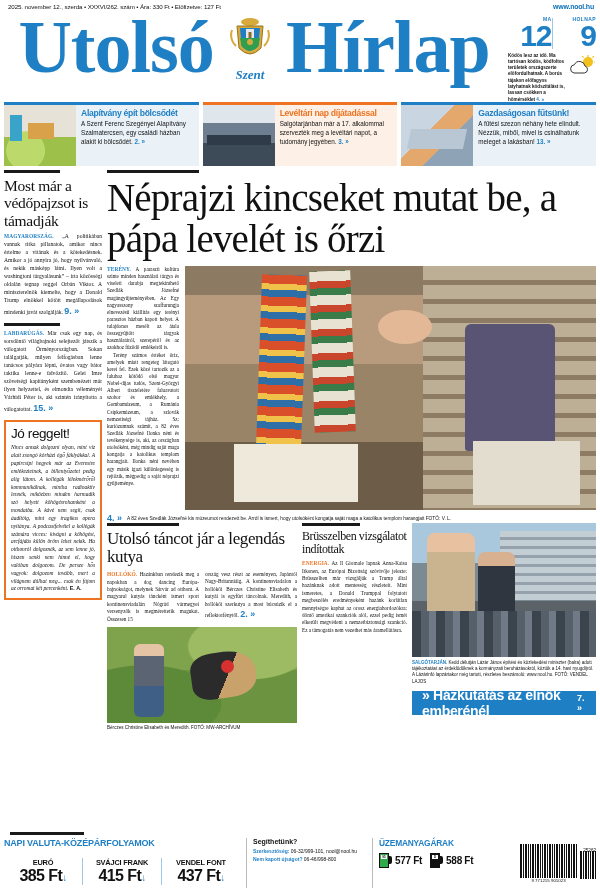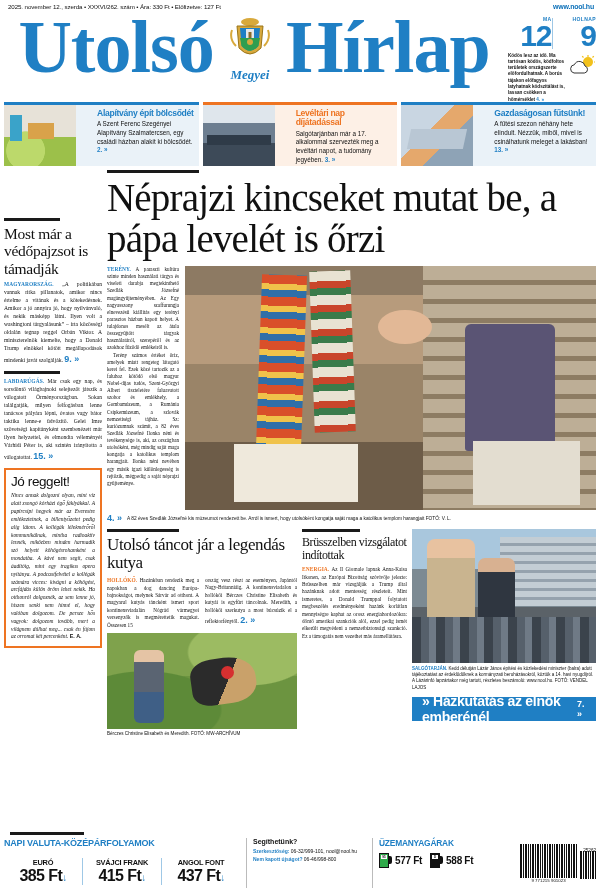--- a/index.html
+++ b/index.html
@@ -47,40 +47,40 @@
   .weather .wtextrow { display:flex; gap:2px; margin-top:2px; }
   .weather .wtext { font-size:4.6px; line-height:1.38; color:#111; font-weight:bold; flex:1; }
   .weather .wtext b.page { color:#1f7fc4; }
   .weather .wicon { width:27px; flex:none; padding-top:2px; }
 
   
   .teasers { display:flex; gap:4px; padding:0 4px; height:64px; margin-top:2px; }
   .teaser { flex:1; display:flex; background:#eaf2f8; border-top:3px solid #1f7fc4; }
   .teaser.orange { border-top-color:#ee7422; background:#fdf0e6; }
   .teaser .ph { width:72px; flex:none; position:relative; overflow:hidden; }
-  .teaser .tx { padding:4px 5px 19px 5px; flex:1;margin-left:16px; }
+  .teaser .tx { padding:4px 5px 19px 5px; flex:1; }
   .teaser h3 { font-size:8.6px; color:#1f7fc4; letter-spacing:-0.3px; line-height:1.1; margin-bottom:2px; }
   .teaser.orange h3 { color:#ee7422; }
   .teaser p { font-size:6.3px; line-height:1.36; color:#111; }
   .teaser p .pg { color:#1f7fc4; font-weight:bold; }
 
   
   .p-creche { background:
       radial-gradient(circle at 30% 75%, #bcd96b 0 28%, transparent 29%),
       linear-gradient(180deg,#e7e2d8 0 52%, #9cc04a 52% 100%);}
   .p-creche:after{content:"";position:absolute;left:6px;top:10px;width:12px;height:26px;background:#3aa3c9;}
   .p-creche:before{content:"";position:absolute;left:24px;top:18px;width:26px;height:16px;background:#d9a24a;}
   .p-arch { background: linear-gradient(180deg,#dfe6ec 0 30%, #6d7e90 30% 62%, #3d4a58 62% 100%); }
   .p-arch:after{content:"";position:absolute;left:4px;top:30px;width:64px;height:10px;background:#2f3b48;}
   .p-heat { background: linear-gradient(135deg,#c9d6e2 0 40%, #e5a86c 40% 62%, #8ea3b6 62% 100%); }
   .p-heat:after{content:"";position:absolute;left:8px;top:24px;width:56px;height:20px;background:#b9c7d4;transform:skewX(-12deg);}
 
   
   .body { display:flex; padding: 4px 4px 0 4px; gap:5px; }
-  .col-left { width: 98px; flex:none;margin-top:48px; }
+  .col-left { width: 98px; flex:none; }
   .col-main { flex:1; }
 
   .rule-thick { height:3px; background:#1a1a1a; width:56px; margin-bottom:4px; }
 
   h2.sidehead {
     font-family:"Liberation Serif", serif; font-weight:400;
     font-size: 15.5px; line-height:1.12; color:#111; letter-spacing:-0.3px;
     margin-bottom:4px;
   }
   .kicker { font-size:5.4px; font-weight:bold; color:#1f7fc4; letter-spacing:0.1px; }
@@ -137,21 +137,21 @@
      background:#e2b896; border-radius:50%; }
 
   .caption-row { display:flex; align-items:flex-end; gap:5px; margin-top:3px; }
   .caption-row .pgref { font-size:9px; }
   .caption {
     font-family:"Liberation Sans", sans-serif; font-size:4.8px; line-height:1.3;
     color:#111; flex:1;
   }
 
   
-  .lower { display:flex; gap:5px; margin-top:6px; }
+  .lower { display:flex; gap:5px; }
   .low-a { width:190px; flex:none; }
   .low-b { width:105px; flex:none; }
   .low-c { flex:1; }
 
   h2.lowhead {
     font-family:"Liberation Serif", serif; font-weight:400;
     font-size:17px; line-height:1.1; letter-spacing:-0.4px; color:#111; margin-bottom:4px;
   }
   h2.lowhead.small { font-size:12px; }
   .twocol { column-count:2; column-gap:6px; }
@@ -257,21 +257,21 @@
           <ellipse cx="22" cy="8" rx="9" ry="4" fill="#d8a93c"></ellipse>
           <path d="M9 12 h26 l-2 22 q-11 12 -22 0 z" fill="#d8a93c" stroke="#9a7418" stroke-width="1"></path>
           <path d="M12 14 h20 l-1.6 18 q-8.4 9.5 -16.8 0 z" fill="#1f7fc4"></path>
           <path d="M12 24 h20 l-1.6 8 q-8.4 9.5 -16.8 0 z" fill="#2f9e4f"></path>
           <rect x="18" y="15" width="8" height="9" fill="#e8e8e8"></rect>
           <rect x="20.5" y="18" width="3" height="6" fill="#8a6a2a"></rect>
           <circle cx="22" cy="28" r="3" fill="#d8a93c"></circle>
           <path d="M4 16 q-3 9 4 16" stroke="#d8a93c" stroke-width="2" fill="none"></path>
           <path d="M40 16 q3 9 -4 16" stroke="#d8a93c" stroke-width="2" fill="none"></path>
         </svg>
-        <div class="megyei">Megyei</div>
+        <div class="megyei">Szent</div>
       </div>
       <div class="mast-word">Hírlap</div>
     </div>
 
     <div class="weather">
       <div class="heads">
         <div class="hcell">
           <div class="hlab">MA</div>
           <div class="htemp">12</div>
         </div>
@@ -465,21 +465,21 @@
               <span>385 Ft</span><span class="arr">↓</span>
             </div>
           </div>
           <div class="fx-cell">
             <div class="cn">SVÁJCI FRANK</div>
             <div class="cv">
               <span>415 Ft</span><span class="arr">↓</span>
             </div>
           </div>
           <div class="fx-cell">
-            <div class="cn">ANGOL FONT</div>
+            <div class="cn">VENDEL FONT</div>
             <div class="cv">
               <span>437 Ft</span><span class="arr">↓</span>
             </div>
           </div>
         </div>
       </div>
 
       <div class="fx-help">
         <div class="h">Segíthetünk?</div>
         <p>

